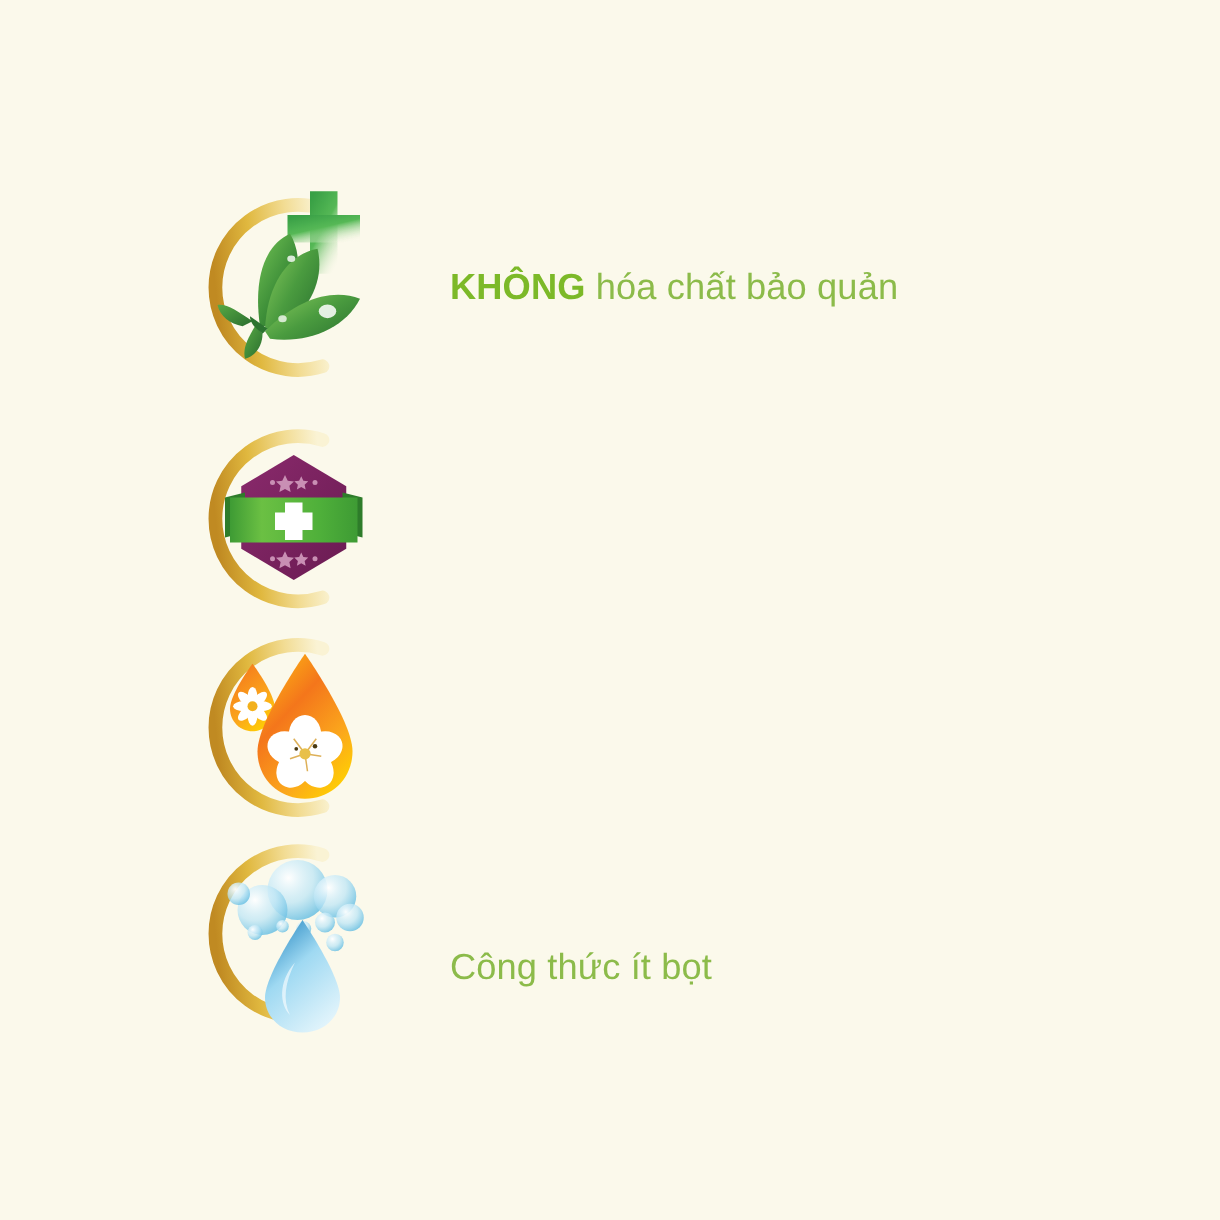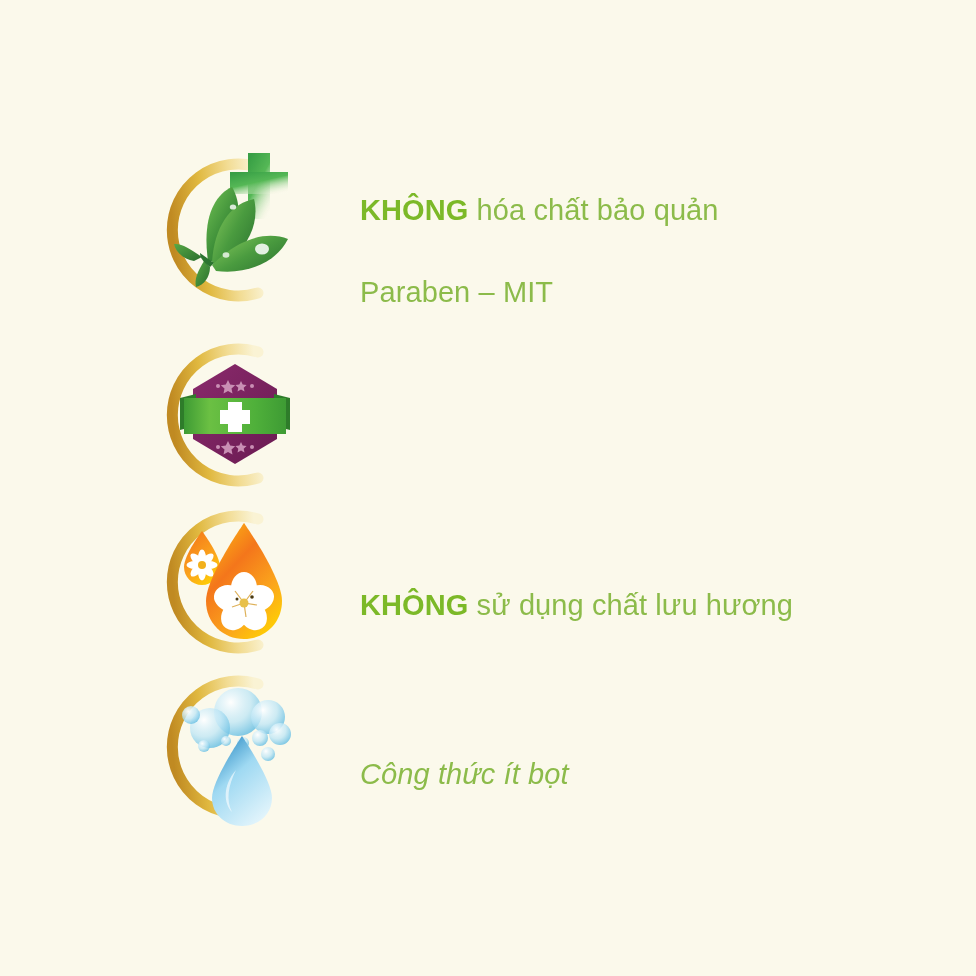--- a/index.html
+++ b/index.html
@@ -51,21 +51,21 @@
     letter-spacing: 0.1px;
     white-space: pre-line;
   }
   .feature-text .kw {
     font-weight: bold;
     color: #7CB928;
   }
   .row-1 .feature-text { margin-top: 2px; }
   .row-2 .feature-text { margin-top: 56px; }
   .row-3 .feature-text { margin-top: 6px; }
-  .row-4 .feature-text { margin-top: 14px; font-style: italic; }
+  .row-4 .feature-text { margin-top: 14px; }
 
   .art { position: absolute; left: 0; top: 0; width: 170px; height: 170px; }
 </style>
 </head>
 <body>
 
 <div id="feature-list">
 
   <div class="feature-row row-1">
     <div class="icon-wrap">
@@ -114,21 +114,20 @@
           <path d="M70 122 C62 116 60 112 60 108 L74 118 Z" fill="#2C7430"></path>
 
           <ellipse cx="122" cy="104" rx="7" ry="5.5" fill="#ffffff" opacity="0.85"></ellipse>
           <ellipse cx="93" cy="62" rx="3.2" ry="2.6" fill="#ffffff" opacity="0.8"></ellipse>
           <ellipse cx="86" cy="110" rx="3.4" ry="2.8" fill="#ffffff" opacity="0.75"></ellipse>
         </g>
       </svg>
     </div>
     <div class="feature-text">
       <span class="kw">KHÔNG</span><span> hóa chất bảo quản</span><br>
-      <span>Paraben – MIT</span>
     </div>
   </div>
 
   <div class="feature-row row-2">
     <div class="icon-wrap">
       <svg class="art" viewBox="0 0 170 170" xmlns="http://www.w3.org/2000/svg">
         <defs>
           <linearGradient id="goldB" x1="0" y1="0.5" x2="1" y2="0.35">
             <stop offset="0%" stop-color="#C08A22"></stop>
             <stop offset="35%" stop-color="#E0B83F"></stop>
@@ -231,23 +230,20 @@
             <line x1="0" y1="0" x2="13" y2="2"></line>
             <line x1="0" y1="0" x2="-12" y2="4"></line>
             <line x1="0" y1="0" x2="2" y2="14"></line>
           </g>
           <circle r="4.5" fill="#E8C04A"></circle>
           <circle cx="8" cy="-6" r="1.8" fill="#4A3A12"></circle>
           <circle cx="-7" cy="-4" r="1.5" fill="#4A3A12"></circle>
         </g>
       </svg>
     </div>
-    <div class="feature-text">
-      <span class="kw">KHÔNG</span><span> sử dụng chất lưu hương</span>
-    </div>
   </div>
 
   <div class="feature-row row-4">
     <div class="icon-wrap">
       <svg class="art" viewBox="0 0 170 170" xmlns="http://www.w3.org/2000/svg">
         <defs>
           <linearGradient id="goldD" x1="0" y1="0.5" x2="1" y2="0.35">
             <stop offset="0%" stop-color="#C08A22"></stop>
             <stop offset="35%" stop-color="#E0B83F"></stop>
             <stop offset="70%" stop-color="#F2DC93"></stop>

